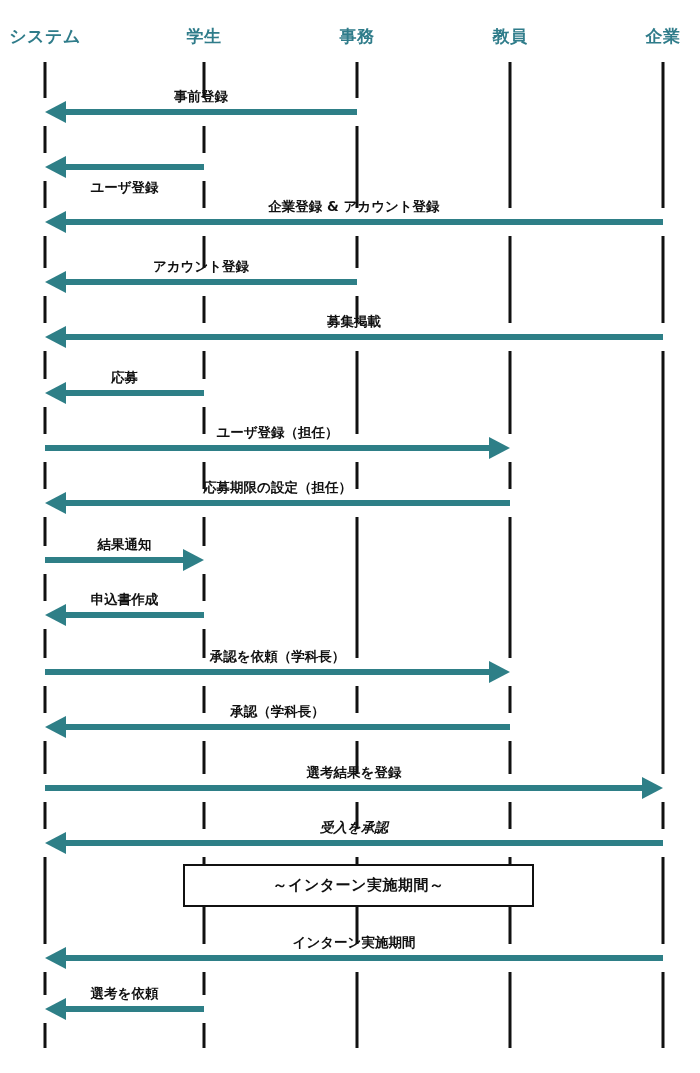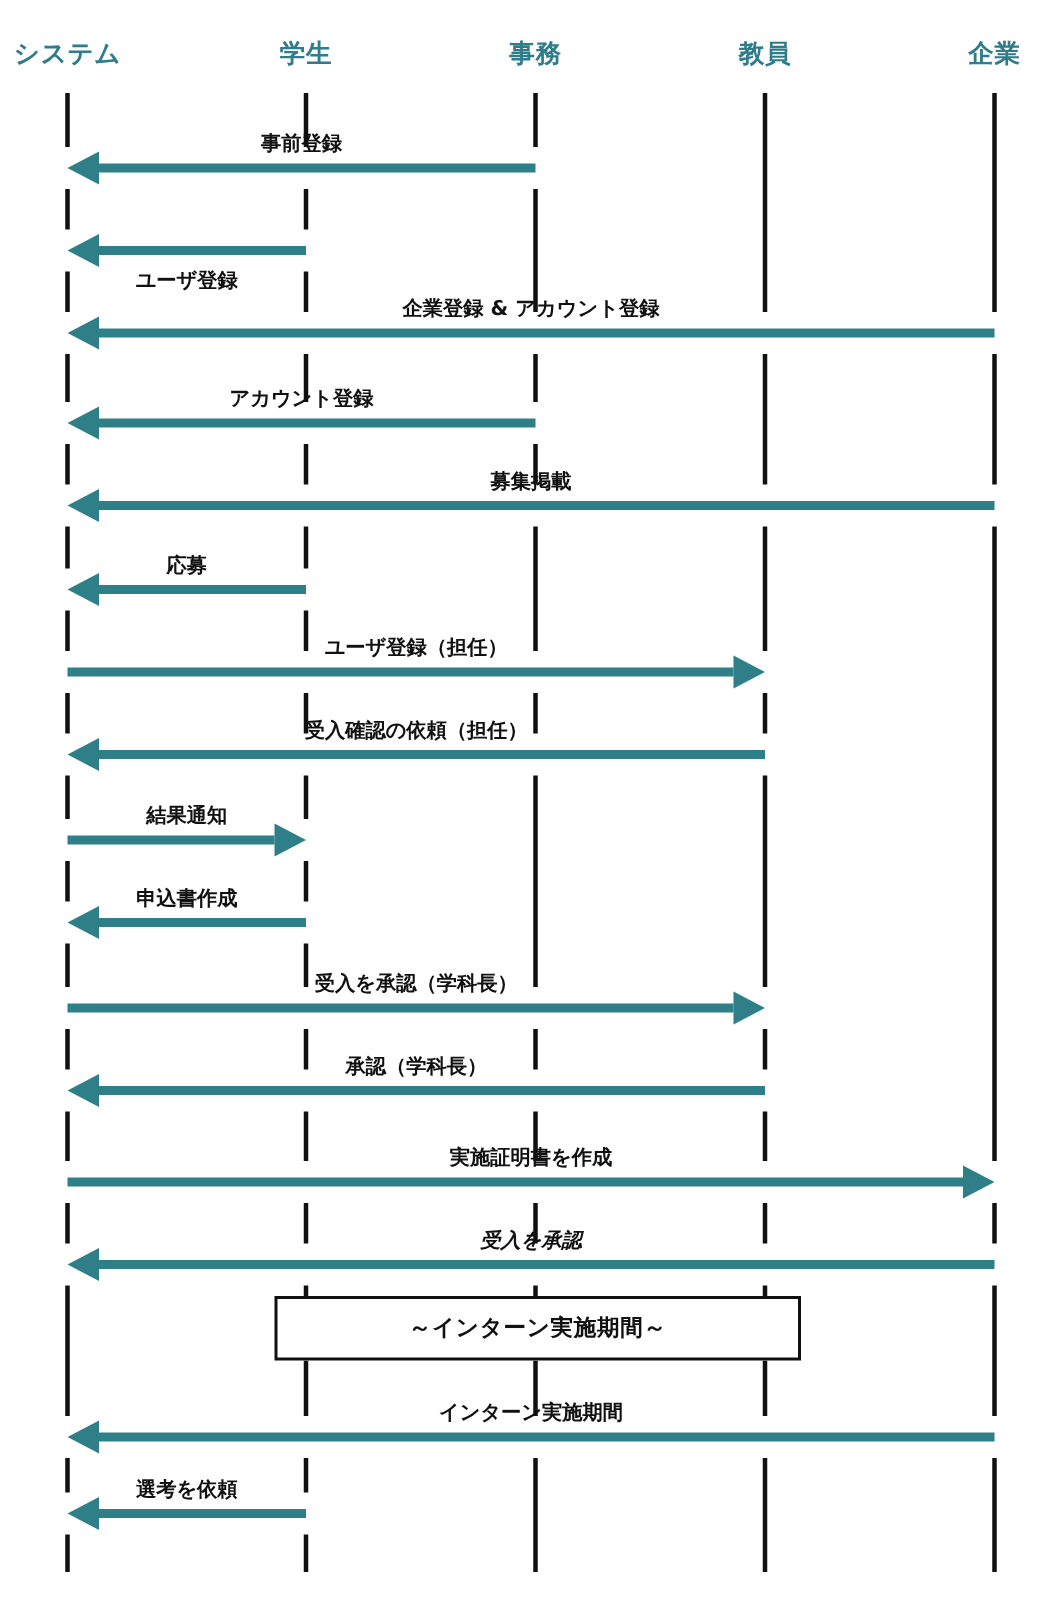--- a/index.html
+++ b/index.html
@@ -196,46 +196,46 @@
         <div class="msg-label" style="left: 124.5px; top: -22px;">応募</div>
       </div>
       <div class="message" style="left: 0px; top: 448px; width: 700px;">
         <div class="msg-line" style="left: 45px; width: 444px;"></div>
         <div class="msg-head right" style="left: 489px;"></div>
         <div class="msg-label" style="left: 277.5px; top: -22px;">ユーザ登録（担任）</div>
       </div>
       <div class="message" style="left: 0px; top: 503px; width: 700px;">
         <div class="msg-line" style="left: 66px; width: 444px;"></div>
         <div class="msg-head left" style="left: 45px;"></div>
-        <div class="msg-label" style="left: 277.5px; top: -22px;">受入確認の依頼（担任）</div>
+        <div class="msg-label" style="left: 277.5px; top: -22px;">応募期限の設定（担任）</div>
       </div>
       <div class="message" style="left: 0px; top: 560px; width: 700px;">
         <div class="msg-line" style="left: 45px; width: 138px;"></div>
         <div class="msg-head right" style="left: 183px;"></div>
         <div class="msg-label" style="left: 124.5px; top: -22px;">結果通知</div>
       </div>
       <div class="message" style="left: 0px; top: 615px; width: 700px;">
         <div class="msg-line" style="left: 66px; width: 138px;"></div>
         <div class="msg-head left" style="left: 45px;"></div>
         <div class="msg-label" style="left: 124.5px; top: -22px;">申込書作成</div>
       </div>
       <div class="message" style="left: 0px; top: 672px; width: 700px;">
         <div class="msg-line" style="left: 45px; width: 444px;"></div>
         <div class="msg-head right" style="left: 489px;"></div>
-        <div class="msg-label" style="left: 277.5px; top: -22px;">受入を承認（学科長）</div>
+        <div class="msg-label" style="left: 277.5px; top: -22px;">承認を依頼（学科長）</div>
       </div>
       <div class="message" style="left: 0px; top: 727px; width: 700px;">
         <div class="msg-line" style="left: 66px; width: 444px;"></div>
         <div class="msg-head left" style="left: 45px;"></div>
         <div class="msg-label" style="left: 277.5px; top: -22px;">承認（学科長）</div>
       </div>
       <div class="message" style="left: 0px; top: 788px; width: 700px;">
         <div class="msg-line" style="left: 45px; width: 597px;"></div>
         <div class="msg-head right" style="left: 642px;"></div>
-        <div class="msg-label" style="left: 354px; top: -22px;">実施証明書を作成</div>
+        <div class="msg-label" style="left: 354px; top: -22px;">選考結果を登録</div>
       </div>
       <div class="message" style="left: 0px; top: 843px; width: 700px;">
         <div class="msg-line" style="left: 66px; width: 597px;"></div>
         <div class="msg-head left" style="left: 45px;"></div>
         <div class="msg-label" style="left: 354px; top: -22px; font-style: italic;">受入を承認</div>
       </div>
       <div class="message" style="left: 0px; top: 958px; width: 700px;">
         <div class="msg-line" style="left: 66px; width: 597px;"></div>
         <div class="msg-head left" style="left: 45px;"></div>
         <div class="msg-label" style="left: 354px; top: -22px;">インターン実施期間</div>

